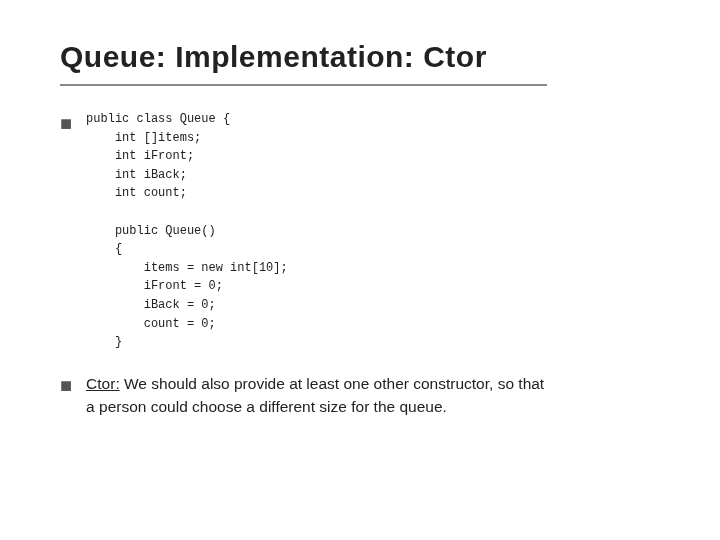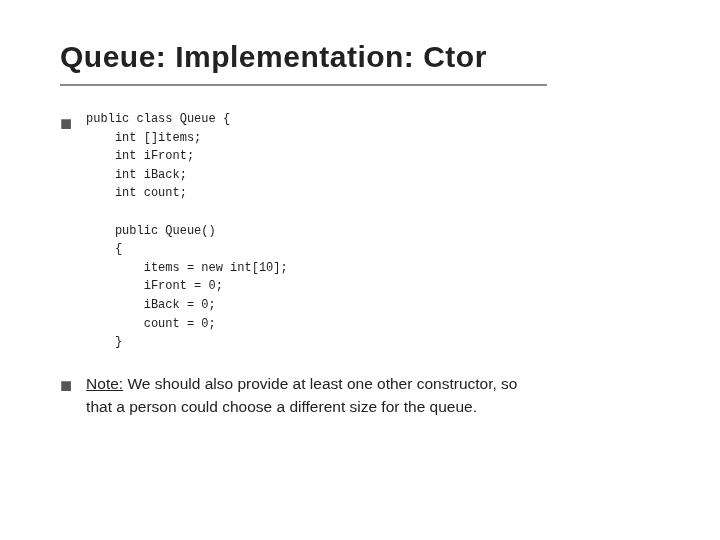--- a/index.html
+++ b/index.html
@@ -98,19 +98,19 @@
         items = new int[10];
         iFront = 0;
         iBack = 0;
         count = 0;
     }</pre>
     </div>
 
     <div class="bullet-item">
       <span class="bullet-dot">■</span>
       <p class="note-text">
-        <u>Note:</u>
+        <u>Ctor:</u>
         <span> We should also provide at least one other constructor, so that a person could choose a different size for the queue.</span>
       </p>
     </div>
 
   </div>
 </div>
 
 </body></html>

